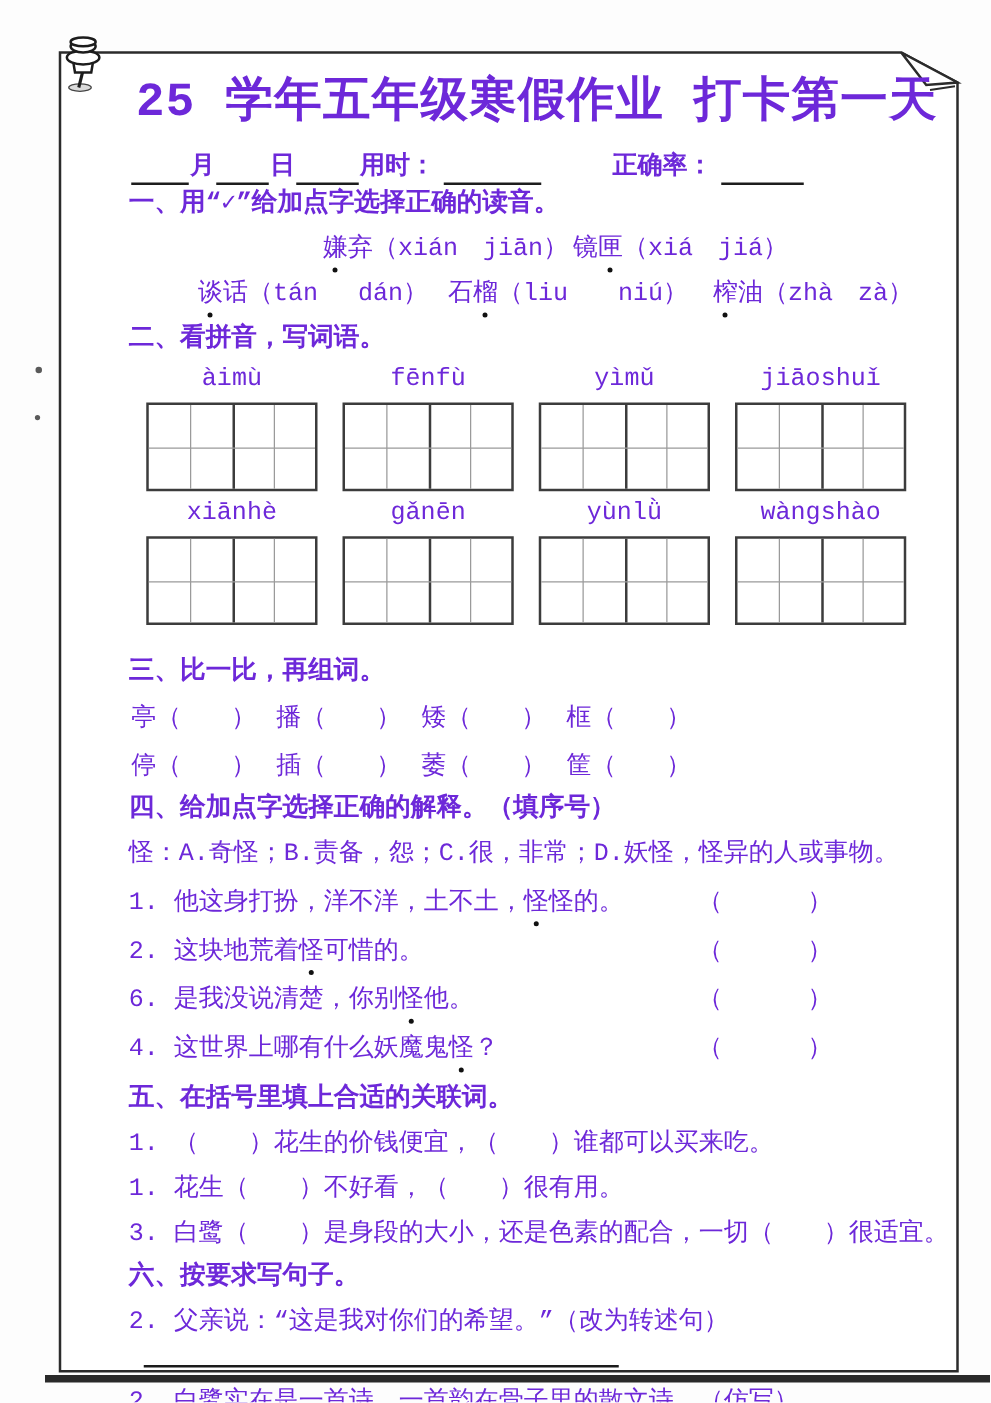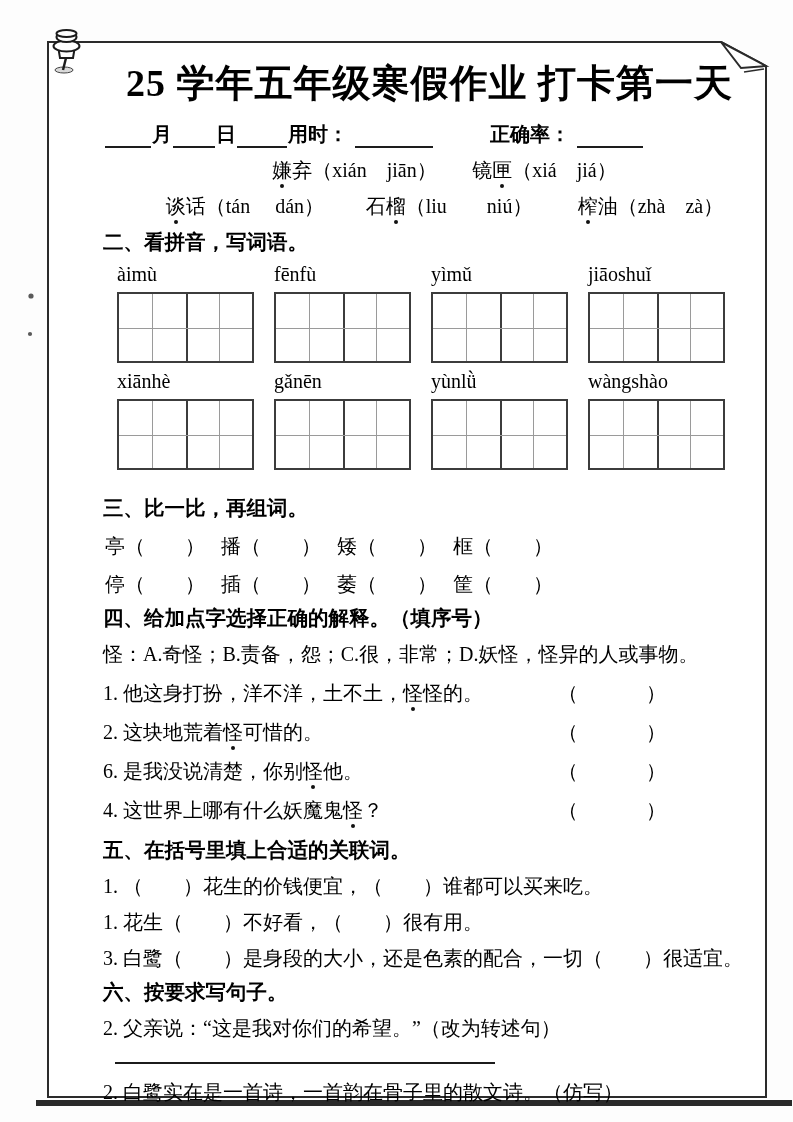--- a/index.html
+++ b/index.html
@@ -1,17 +1,17 @@
 <!DOCTYPE html>
 <html><head>
 <meta charset="utf-8">
 <style>
   html,body{margin:0;padding:0;background:#fdfdfd;}
   .stage{position:relative;width:793px;height:1122px;background:#fdfdfd;overflow:hidden;
-         font-family:Liberation Serif, serif;color:#000000;}
+         font-family:Liberation Mono, monospace;color:#6d28d9;}
   .chrome{position:absolute;left:0;top:0;z-index:1;}
   .content{position:absolute;left:48px;top:42px;width:718px;height:1056px;z-index:2;
            font-size:20px;line-height:28px;}
   .inner{padding:0 10px 0 55px;}
 
   .title{text-align:center;font-size:38px;line-height:46px;font-weight:800;
          margin:18px 0 0 0;letter-spacing:1px;white-space:nowrap;}
 
   .meta{margin:14px 0 0 2px;display:flex;align-items:flex-end;white-space:nowrap;}
   .meta .lbl{font-weight:700;padding:0 1px;}
@@ -29,21 +29,21 @@
 
   .s1row{display:flex;margin:8px 0 0 30px;white-space:nowrap;justify-content:center;}
   .s1row .ritem{display:inline-block;}
   .s1row .w1{width:200px}.s1row .w2{width:212px}
 
   .dc{position:relative;}
   .dc::after{content:"";position:absolute;left:50%;transform:translateX(-50%);
              bottom:-7px;width:4px;height:4px;border-radius:50%;background:#111;}
 
   .pyrow{display:flex;gap:20px;margin:4px 0 4px 14px;}
-  .pyblock{width:137px;display:flex;justify-content:flex-start;font-size:20px;white-space:nowrap;}
+  .pyblock{width:137px;display:flex;justify-content:center;font-size:20px;white-space:nowrap;}
   .gridrow{display:flex;gap:20px;margin-left:14px;}
   .block{width:133px;height:67px;border:2px solid #3c3c3c;position:relative;background:#fff;}
   .block .vl{position:absolute;top:0;bottom:0;width:1px;background:#9a9a9a;}
   .block .vq1{left:25%}.block .vq3{left:75%}
   .block .vmid{position:absolute;top:0;bottom:0;left:50%;width:2px;background:#3c3c3c;}
   .block .hmid{position:absolute;left:0;right:0;top:50%;height:1px;background:#9a9a9a;}
   .gr2{margin-top:2px}
 
   .s3row{display:flex;gap:16px;margin:10px 0 0 2px;white-space:nowrap;}
   .s3row .citem{display:inline-block;min-width:100px;}
@@ -95,20 +95,21 @@
         <span class="blank b2"></span>
         <span class="lbl">日</span>
         <span class="blank b3"></span>
         <span class="lbl">用时：</span>
         <span class="blank b4"></span>
         <span class="gap"></span>
         <span class="lbl">正确率：</span>
         <span class="blank b5"></span>
       </div>
 
+      <div class="heading h-s1">一、用“✓”给加点字选择正确的读音。</div>
       <div id="s1rows">
           <div class="s1row">
             <span class="ritem w1"><span class="dc">嫌</span><span>弃</span><span>（xián　jiān）</span></span>
             <span class="ritem "><span>镜</span><span class="dc">匣</span><span>（xiá　jiá）</span></span>
           </div>
           <div class="s1row">
             <span class="ritem w1"><span class="dc">谈</span><span>话</span><span>（tán　 dán）</span></span>
             <span class="ritem w2"><span>石</span><span class="dc">榴</span><span>（liu　　niú）</span></span>
             <span class="ritem "><span class="dc">榨</span><span>油</span><span>（zhà　zà）</span></span>
           </div>

